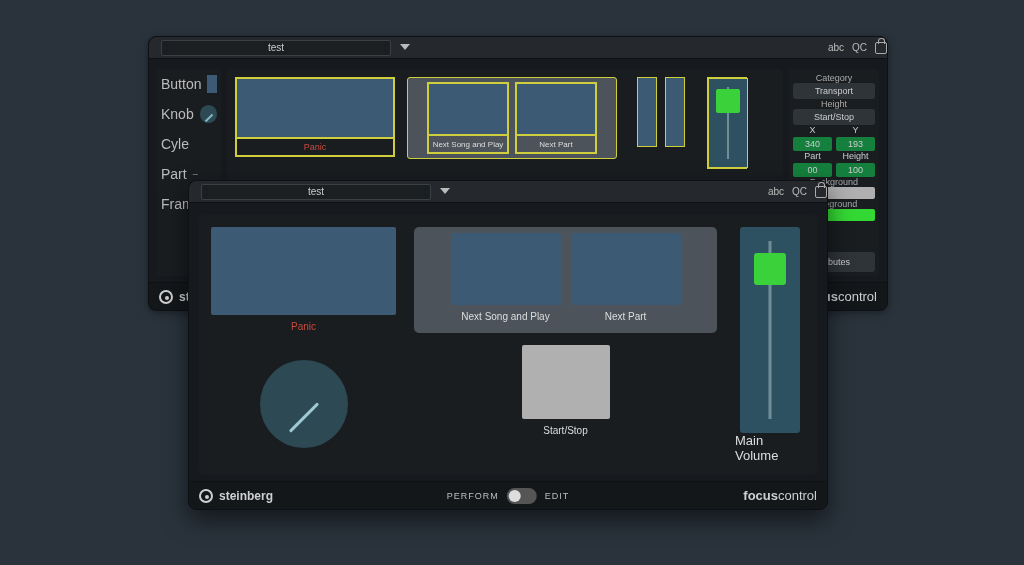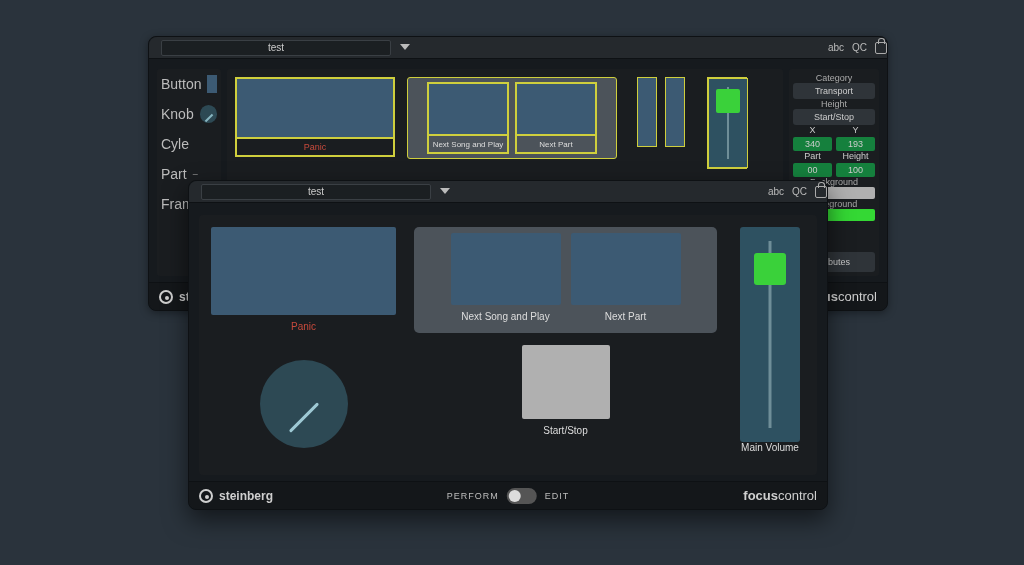--- a/index.html
+++ b/index.html
@@ -406,21 +406,21 @@
     background:#6f8e98;
   }
   .f-fader-thumb {
     position:absolute;
     left:50%; transform:translateX(-50%);
     top:26px;
     width:32px; height:32px;
     background:#3ad13a;
     border-radius:3px;
   }
-  .f-fader-label { font-size:10px; color:#ddd;}
+  .f-fader-label { font-size:13px; color:#ddd;}
 </style>
 </head>
 <body>
 
 <div class="win-back">
 
   <div class="titlebar">
     <div class="title-dd">
       <span>test</span>
       <span class="title-dd-caret"></span>

